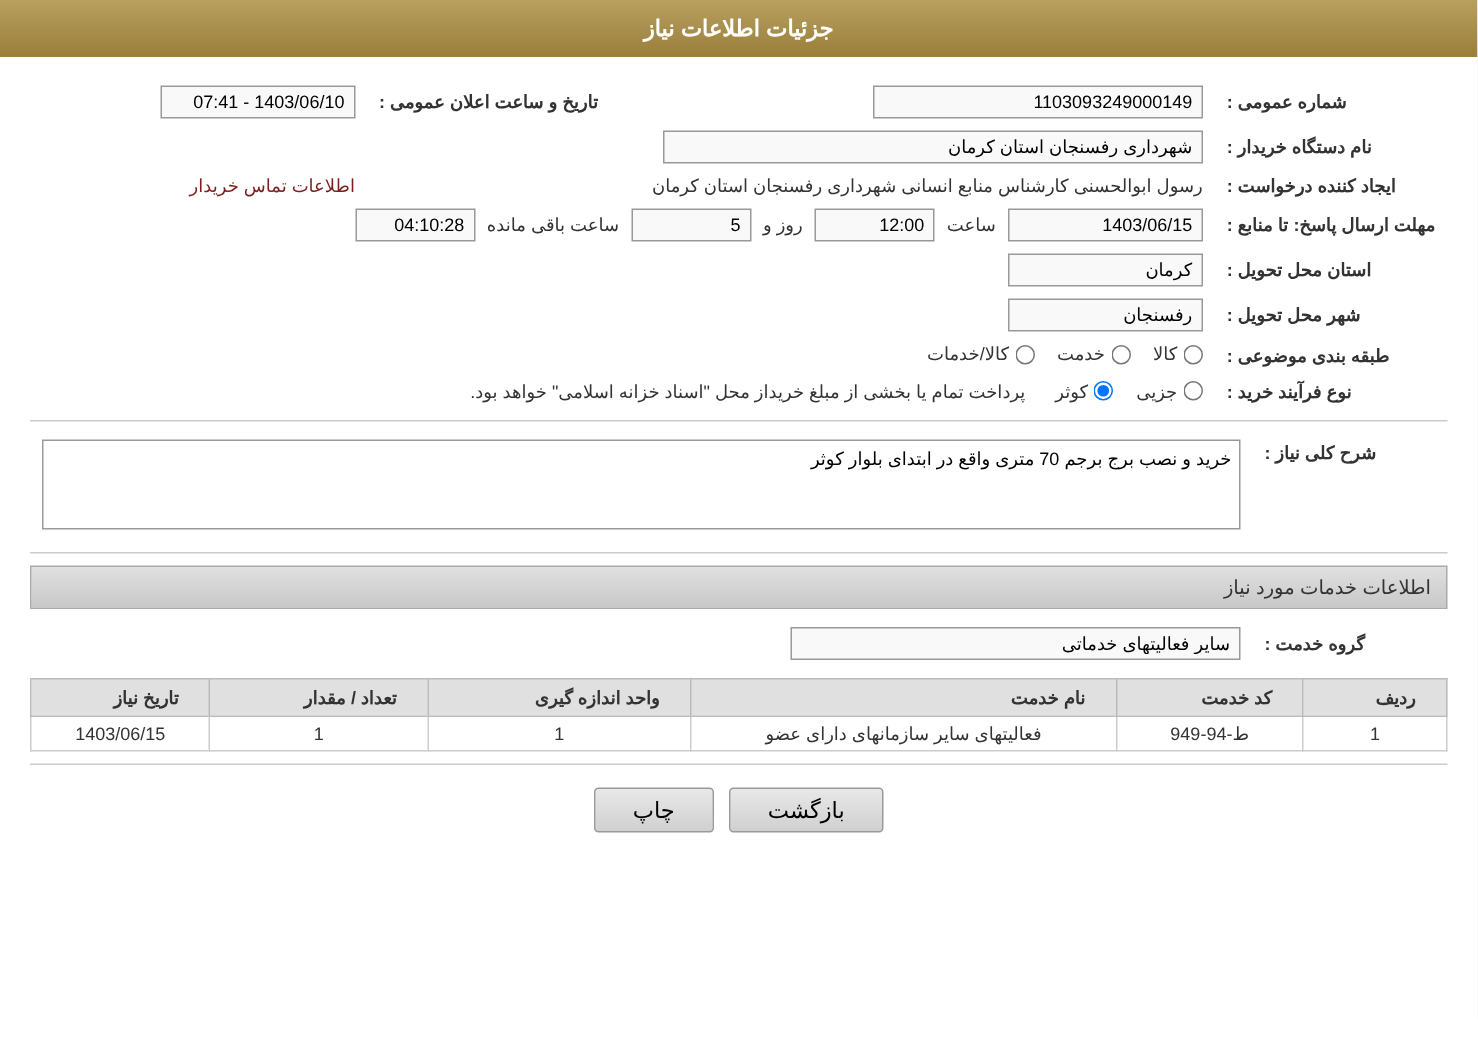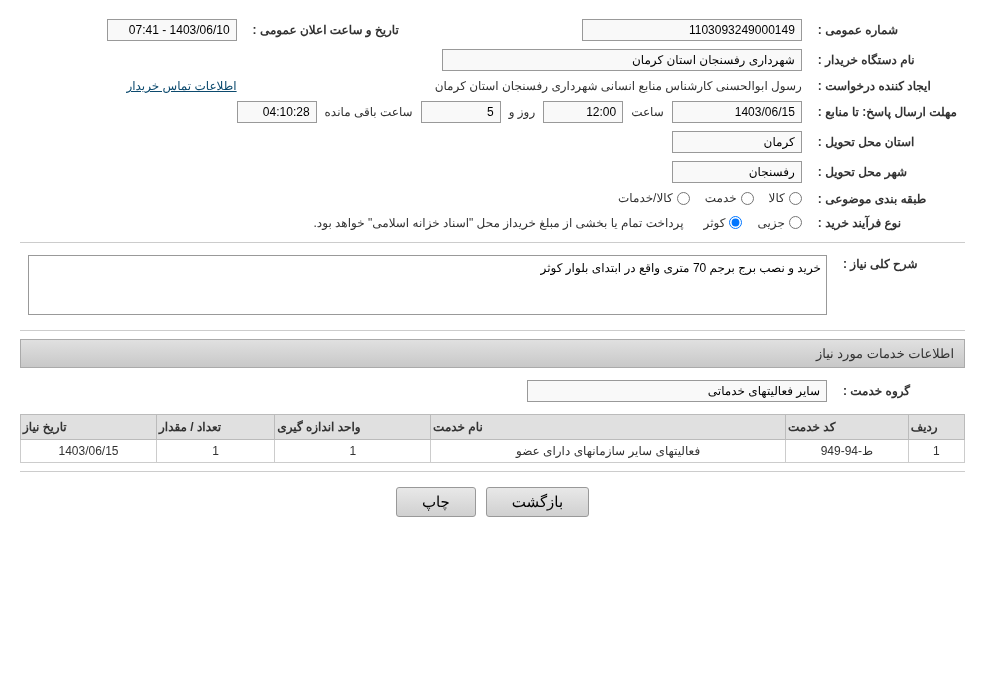--- a/index.html
+++ b/index.html
@@ -53,22 +53,21 @@
       background: #fff;
       padding: 3px 6px;
       font-size: 12px;
       font-family: Tahoma, Arial, sans-serif;
       direction: rtl;
     }
     .input-readonly {
       background: #f9f9f9;
     }
     .link-style {
-      color: #0c4a6e;
-      text-decoration: underline;
+      color: #7f1d1d;
       cursor: pointer;
     }
     .radio-group {
       display: inline-flex;
       gap: 15px;
       align-items: center;
     }
     .radio-item {
       display: flex;
       align-items: center;
@@ -91,22 +90,22 @@
       background: #fff;
     }
     .service-table {
       width: 100%;
       border-collapse: collapse;
       margin-top: 5px;
     }
     .service-table th {
       background: #e0e0e0;
       border: 1px solid #bbb;
-      padding: 5px 2px;
-      text-align: left;
+      padding: 5px 20px;
+      text-align: right;
       font-size: 12px;
     }
     .service-table td {
       border: 1px solid #ccc;
       padding: 4px 8px;
       text-align: center;
       font-size: 12px;
     }
     .service-table tr:nth-child(even) td {
       background: #f5f5f5;
@@ -157,20 +156,23 @@
     .notice-text {
       font-size: 12px;
       color: #333;
     }
   </style>
 </head>
 <body>
 
 <div class="page-wrapper">
 
+  <div class="header-bar">
+    <span>جزئیات اطلاعات نیاز</span>
+  </div>
 
   <div class="content-area">
 
     <table class="info-table">
 
       <tbody>
           <tr>
         <td class="label-cell">شماره عمومی :</td>
         <td class="value-cell">
           <input class="input-box input-readonly large-input" type="text" readonly="" value="1103093249000149" style="">

